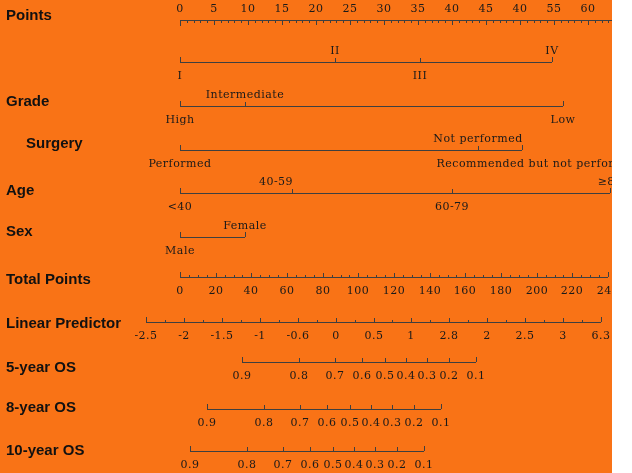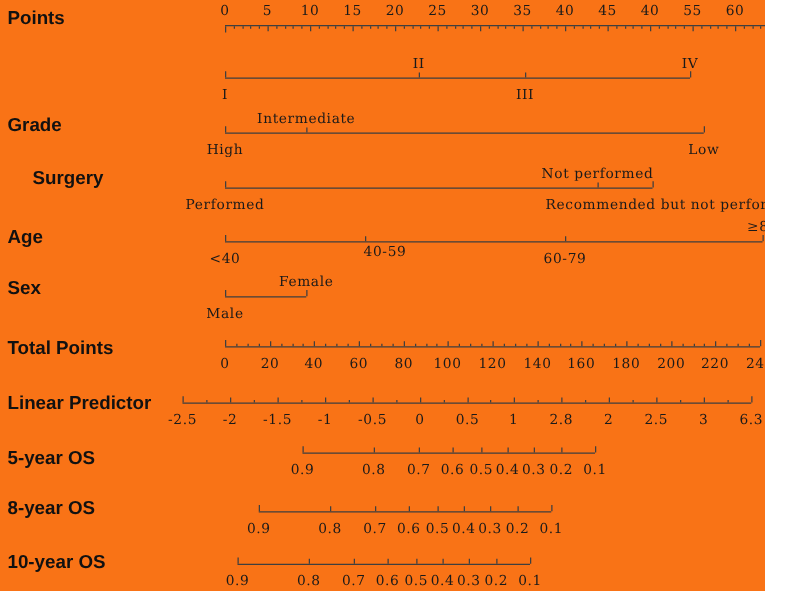--- a/index.html
+++ b/index.html
@@ -152,21 +152,21 @@
     <div class="tick-label" style="left: 180px; top: 157px;">Performed</div>
     <div class="tick" style="left: 478px; top: 146px; height: 4px;"></div>
     <div class="tick-label" style="left: 478px; top: 132px;">Not performed</div>
     <div class="tick" style="left: 522px; top: 145px; height: 5px;"></div>
     <div class="tick-label" style="left: 538px; top: 157px;">Recommended but not performed</div>
     <div class="row-label" style="top: 180px;">Age</div>
     <div class="axis-line" style="left: 180px; top: 193px; width: 430px;"></div>
     <div class="tick" style="left: 180px; top: 188px; height: 5px;"></div>
     <div class="tick-label" style="left: 180px; top: 200px;">&lt;40</div>
     <div class="tick" style="left: 292px; top: 189px; height: 4px;"></div>
-    <div class="tick-label" style="left: 308px; top: 175px; margin-top: 20px;">40-59</div>
+    <div class="tick-label" style="left: 276px; top: 175px;">40-59</div>
     <div class="tick" style="left: 452px; top: 189px; height: 4px;"></div>
     <div class="tick-label" style="left: 452px; top: 200px;">60-79</div>
     <div class="tick" style="left: 610px; top: 188px; height: 5px;"></div>
     <div class="tick-label" style="left: 610px; top: 175px;">≥80</div>
     <div class="row-label" style="top: 221px;">Sex</div>
     <div class="axis-line" style="left: 180px; top: 237px; width: 65px;"></div>
     <div class="tick" style="left: 180px; top: 232px; height: 5px;"></div>
     <div class="tick-label" style="left: 180px; top: 244px;">Male</div>
     <div class="tick" style="left: 245px; top: 232px; height: 5px;"></div>
     <div class="tick-label" style="left: 245px; top: 219px;">Female</div>
@@ -242,21 +242,21 @@
     <div class="tick" style="left: 184px; top: 318px; height: 4px;"></div>
     <div class="tick-label" style="left: 184px; top: 329px;">-2</div>
     <div class="tick" style="left: 203px; top: 320px; height: 2px;"></div>
     <div class="tick" style="left: 222px; top: 318px; height: 4px;"></div>
     <div class="tick-label" style="left: 222px; top: 329px;">-1.5</div>
     <div class="tick" style="left: 241px; top: 320px; height: 2px;"></div>
     <div class="tick" style="left: 260px; top: 318px; height: 4px;"></div>
     <div class="tick-label" style="left: 260px; top: 329px;">-1</div>
     <div class="tick" style="left: 279px; top: 320px; height: 2px;"></div>
     <div class="tick" style="left: 298px; top: 318px; height: 4px;"></div>
-    <div class="tick-label" style="left: 298px; top: 329px;">-0.5</div>
+    <div class="tick-label" style="left: 298px; top: 329px;">-0.6</div>
     <div class="tick" style="left: 317px; top: 320px; height: 2px;"></div>
     <div class="tick" style="left: 336px; top: 318px; height: 4px;"></div>
     <div class="tick-label" style="left: 336px; top: 329px;">0</div>
     <div class="tick" style="left: 355px; top: 320px; height: 2px;"></div>
     <div class="tick" style="left: 374px; top: 318px; height: 4px;"></div>
     <div class="tick-label" style="left: 374px; top: 329px;">0.5</div>
     <div class="tick" style="left: 392px; top: 320px; height: 2px;"></div>
     <div class="tick" style="left: 411px; top: 318px; height: 4px;"></div>
     <div class="tick-label" style="left: 411px; top: 329px;">1</div>
     <div class="tick" style="left: 430px; top: 320px; height: 2px;"></div>

